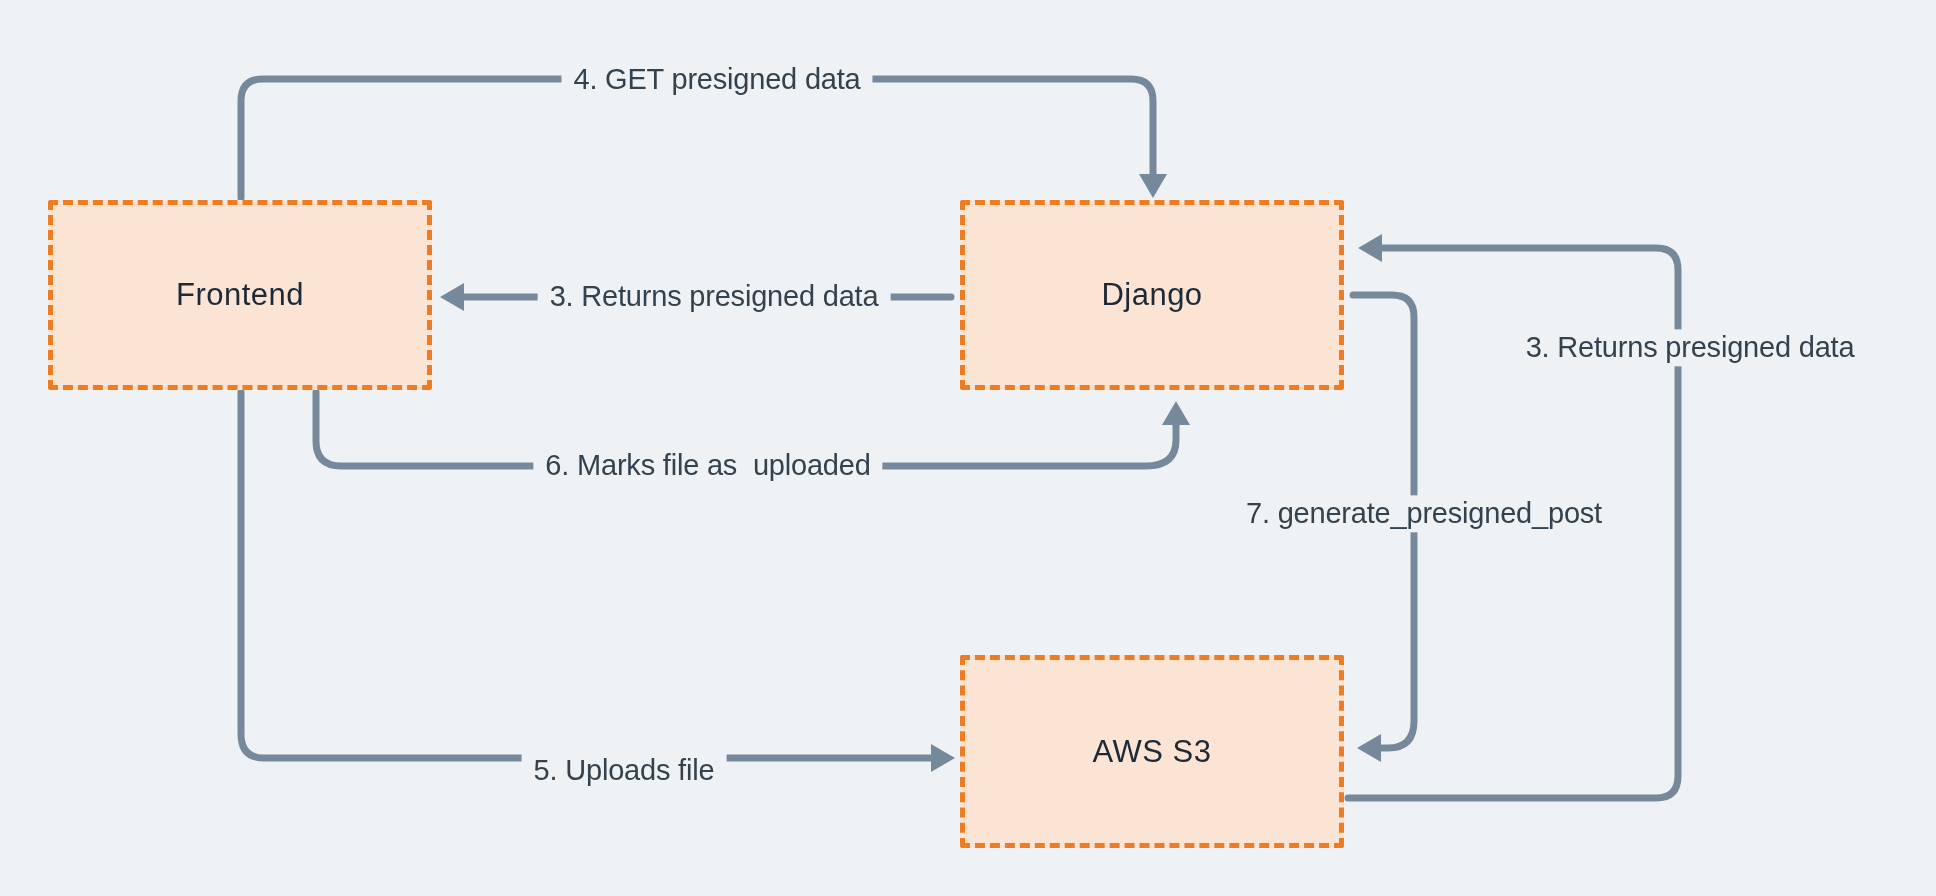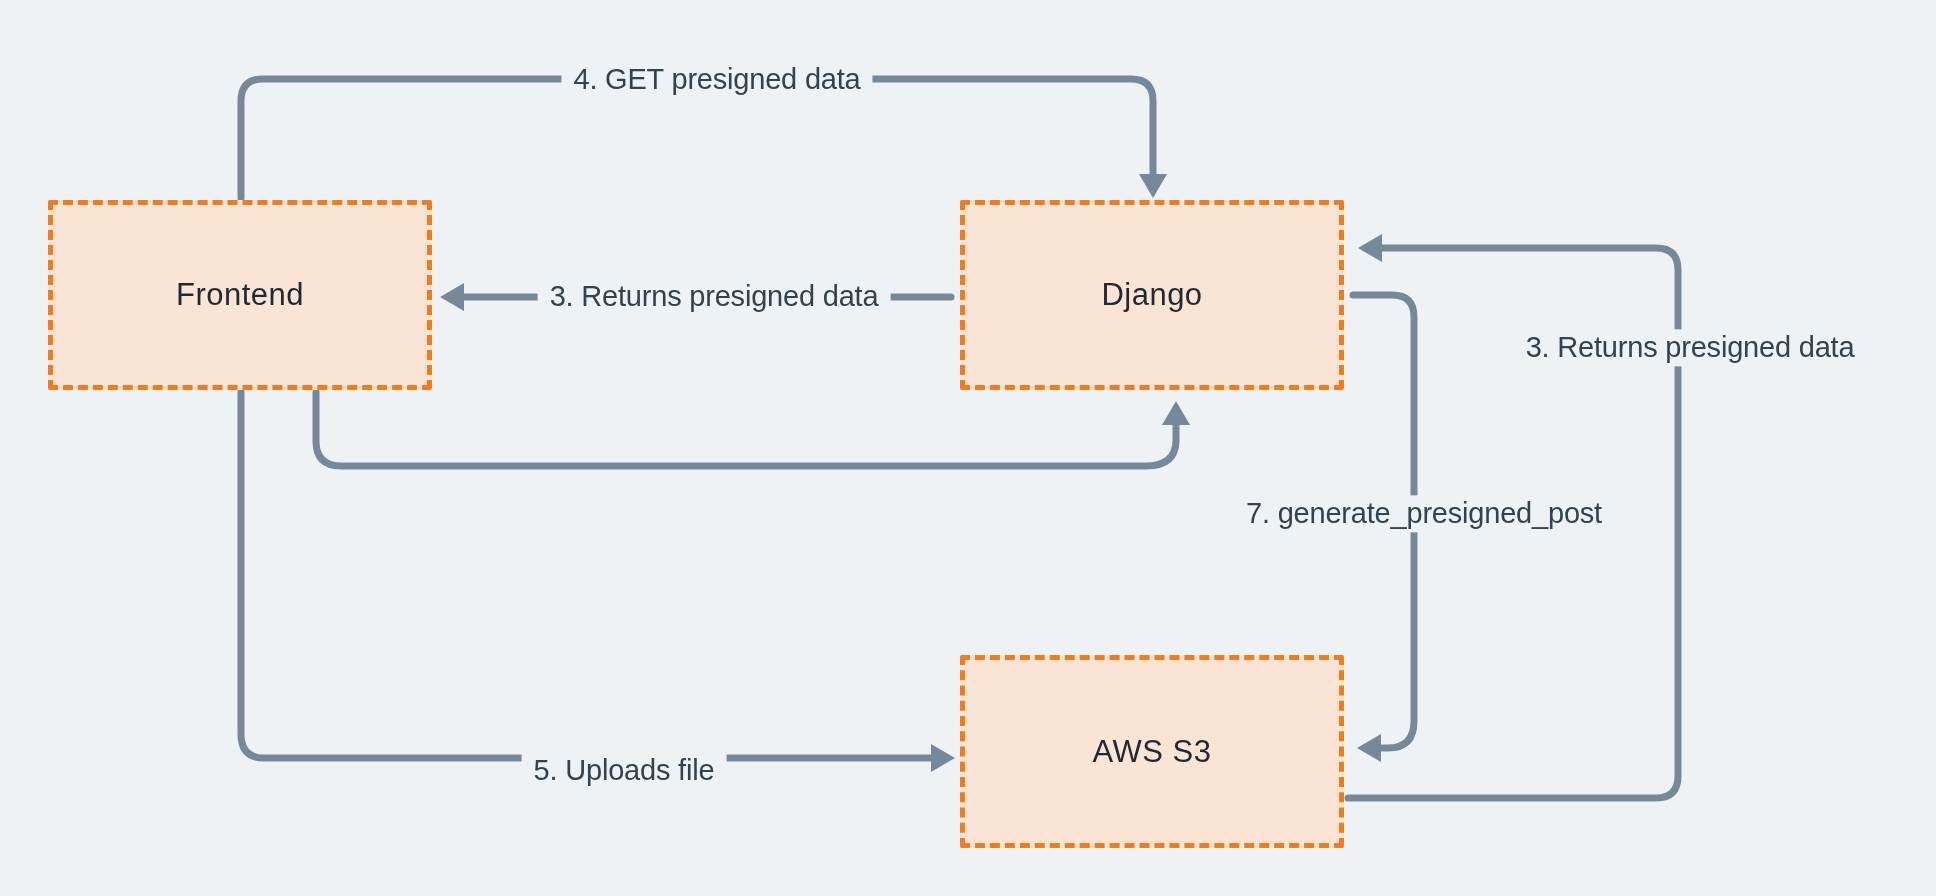--- a/index.html
+++ b/index.html
@@ -109,14 +109,15 @@
 
   <div class="node node-aws-s3">
     <span class="node-label">AWS S3</span>
   </div>
 
   <div class="edge-label el-1">4. GET presigned data</div>
   <div class="edge-label el-2">7. generate_presigned_post</div>
   <div class="edge-label el-3">3. Returns presigned data</div>
   <div class="edge-label el-4">3. Returns presigned data</div>
   <div class="edge-label el-5">5. Uploads file</div>
+  <div class="edge-label el-6">6. Marks file as  uploaded</div>
 
 </div>
 
 </body></html>

